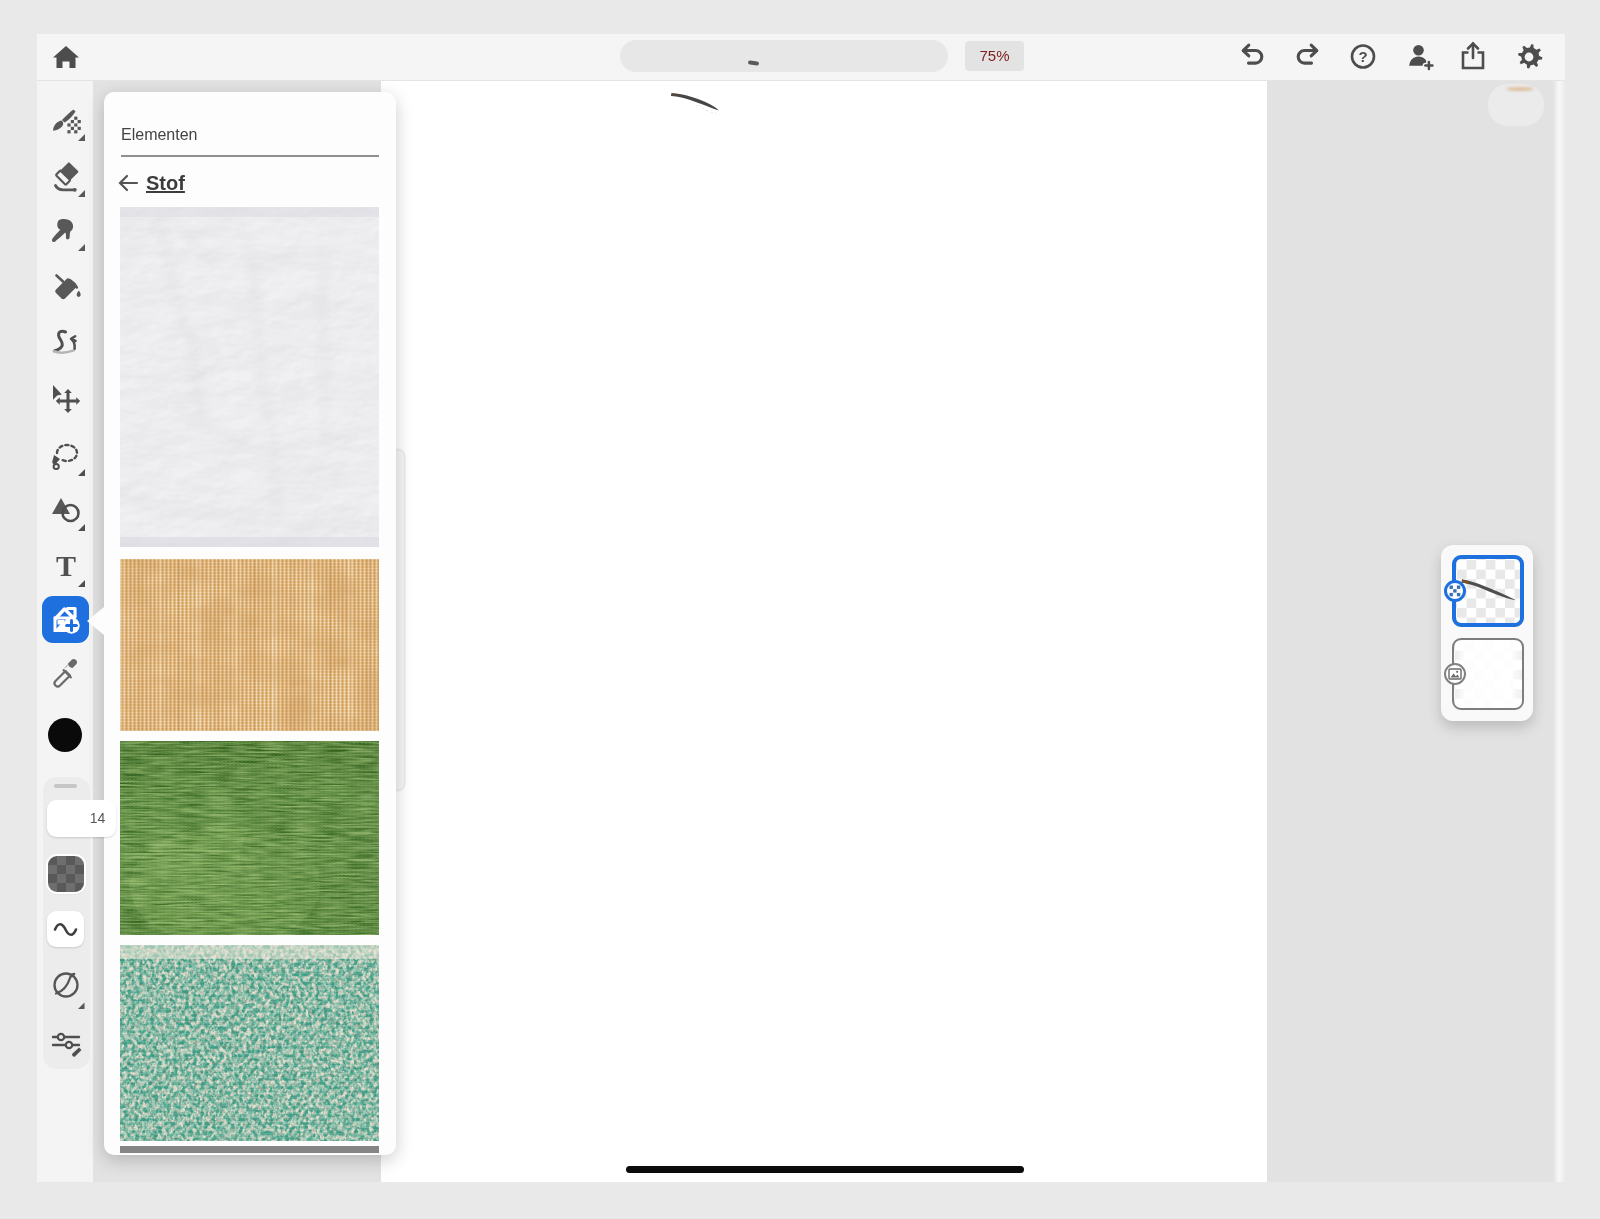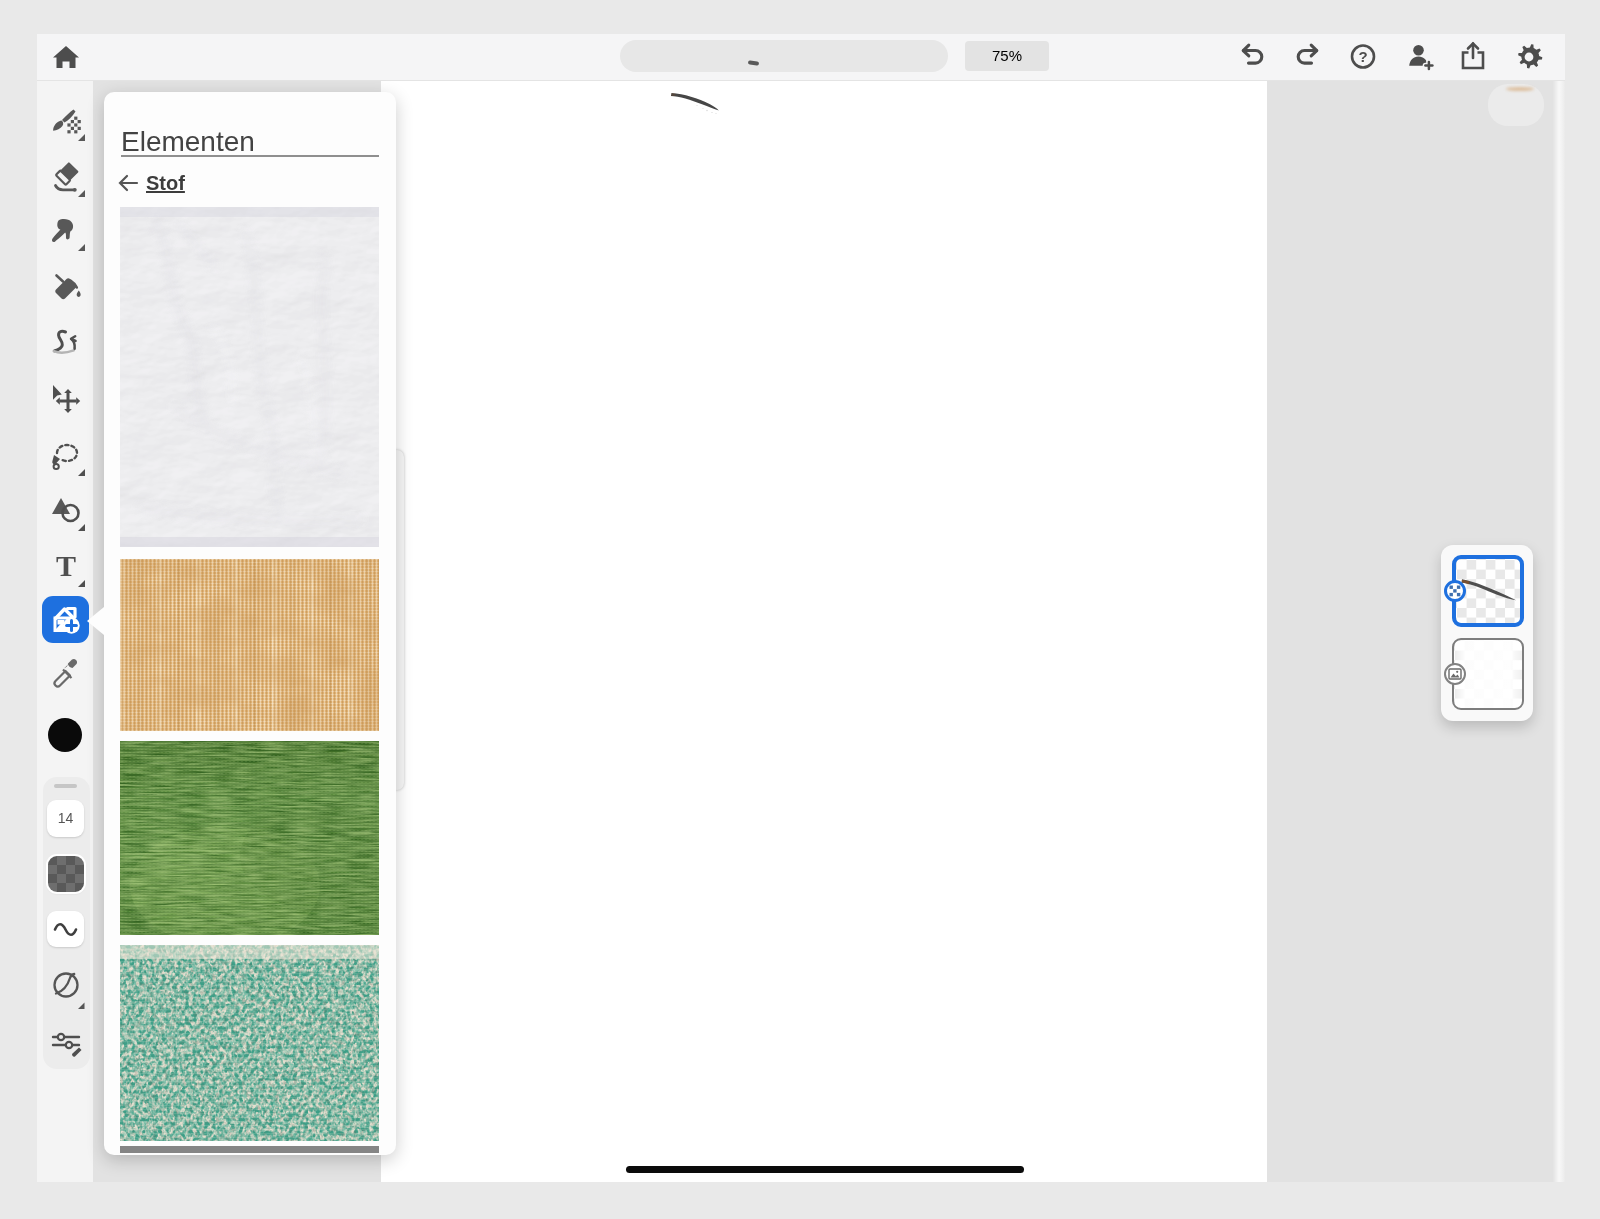--- a/index.html
+++ b/index.html
@@ -8,41 +8,41 @@
 
   
   #appbg{left:37px;top:34px;width:1528px;height:1148px;background:#e2e2e2;}
   #canvas{left:381px;top:81px;width:886px;height:1101px;background:#ffffff;}
   #topbar{left:37px;top:34px;width:1528px;height:47px;background:#f5f5f6;border-bottom:1px solid #e4e4e4;box-sizing:border-box;}
   #leftbar{left:37px;top:81px;width:56px;height:1101px;background:#f4f4f4;}
   #rightstrip{left:1553px;top:81px;width:12px;height:1101px;background:linear-gradient(90deg,#e3e3e3,#f8f8f8 50%,#f0f0f0 82%,#eaeaea);}
 
   
   #titlepill{left:620px;top:40px;width:328px;height:32px;border-radius:16px;background:#e7e7e7;}
-  #zoomchip{left:965px;top:41px;width:84px;height:30px;border-radius:4px;background:#e3e3e3;color:#000000;font-size:15px;line-height:30px;text-align:center;}
+  #zoomchip{left:965px;top:41px;width:59px;height:30px;border-radius:4px;background:#e3e3e3;color:#7f1d1d;font-size:15px;line-height:30px;text-align:center;}
 
   
   #ghost{left:1488px;top:84px;width:56px;height:42px;border-radius:20px;background:#ebebeb;}
   #ghostarc{left:1506px;top:87px;width:28px;height:4px;border-radius:50%;background:#d4a26b;filter:blur(1.5px);opacity:.6;}
 
   
   #bluebtn{left:42px;top:596px;width:47px;height:47px;border-radius:11px;background:#1e70df;}
   #blkcircle{left:48px;top:718px;width:34px;height:34px;border-radius:50%;background:#0a0a0a;}
   #toolgroup{left:43px;top:777px;width:47px;height:292px;border-radius:14px;background:#ececec;}
   #dash{left:54px;top:784px;width:23px;height:4px;border-radius:2px;background:#c6c6c6;}
-  #numbox{left:47px;top:800px;width:37px;height:37px;border-radius:9px;background:#fff;box-shadow:0 1px 2px rgba(0,0,0,.15);color:#555;font-size:14px;text-align:center;line-height:37px;}
+  #numbox{left:47px;top:800px;width:37px;height:37px;border-radius:9px;background:#fff;box-shadow:0 1px 2px rgba(0,0,0,.15);color:#555;font-size:14px;text-align:center;line-height:37px;padding-left:32px;}
   #opacbox{left:48px;top:856px;width:36px;height:36px;border-radius:9px;background:#595959;box-shadow:0 0 0 2px #fff,0 1px 3px rgba(0,0,0,.2);
     background-image:conic-gradient(#6e6e6e 25%,transparent 25% 50%,#6e6e6e 50% 75%,transparent 75%);
     background-size:18px 18px;background-position:0 0;}
   #wavebox{left:47px;top:911px;width:37px;height:36px;border-radius:9px;background:#fff;box-shadow:0 1px 2px rgba(0,0,0,.15);}
 
   
   #handle{left:390px;top:450px;width:14px;height:340px;border-radius:7px;background:#f6f6f6;box-shadow:0 0 3px rgba(0,0,0,.25);}
   #panel{left:104px;top:92px;width:292px;height:1063px;border-radius:10px;background:#fdfdfd;box-shadow:0 5px 18px rgba(0,0,0,.20);}
-  #paneltitle{left:121px;top:126px;font-size:28px;color:#434343;}
+  #paneltitle{left:121px;top:126px;font-size:16px;color:#434343;}
   #paneldiv{left:121px;top:155px;width:258px;height:2px;background:#8f8f8f;}
   #stoftxt{left:146px;top:172px;font-size:20px;font-weight:bold;color:#3c3c3c;text-decoration:underline;}
   .swatch{left:120px;width:259px;}
   #sw1{top:207px;height:340px;background-color:#eae9ec;}
   #sw2{top:559px;height:172px;background-color:#e0b274;
     background-image:
       repeating-linear-gradient(90deg, rgba(255,253,244,.42) 0 1px, rgba(0,0,0,0) 1px 2px, rgba(165,115,50,.30) 2px 3px, rgba(0,0,0,0) 3px 4px),
       repeating-linear-gradient(0deg, rgba(255,250,236,.30) 0 1px, rgba(0,0,0,0) 1px 3px),
       repeating-linear-gradient(90deg, rgba(255,244,220,.20) 0 4px, rgba(0,0,0,0) 4px 19px, rgba(160,110,45,.12) 19px 22px, rgba(0,0,0,0) 22px 38px);}
   #sw3{top:741px;height:194px;background-color:#5e9143;}

